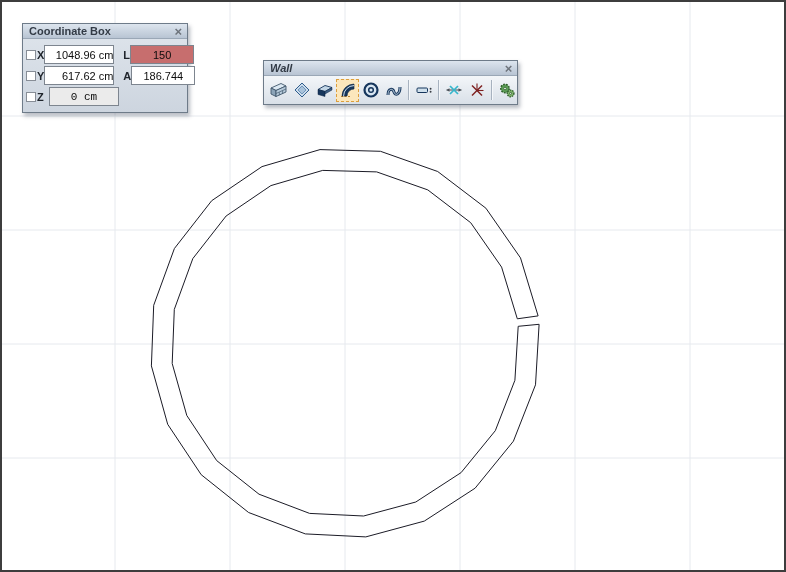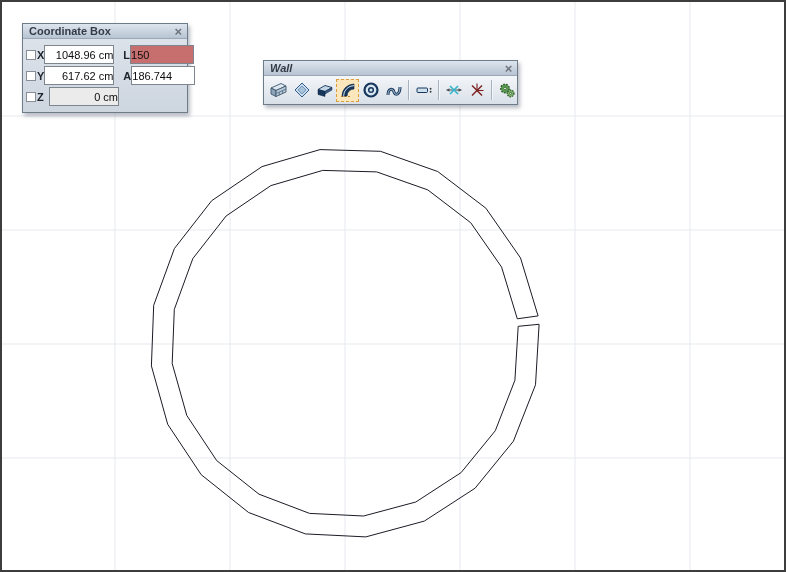--- a/index.html
+++ b/index.html
@@ -29,23 +29,23 @@
   .cb-body { padding:6px 3px 0 3px; }
   .cb-row { display:flex; align-items:center; height:19px; margin-bottom:2px; }
   .checkbox { width:10px; height:10px; background:#fff; border:1px solid #878d96; flex:none; }
   .axis-label { width:12px; margin-left:1px; font-size:11px; font-weight:bold; color:#20252c; }
   .field {
     height:19px; border:1px solid #7d858f; background:#fff;
     font-family:"Liberation Sans",sans-serif; font-size:11px; color:#0c0c0c;
     padding:0 0; outline:none;
   }
   .f-main { width:70px; text-align:right; }
-  .f-z { text-align:right; background:#ebebeb; }
+  .f-z { text-align:center; background:#ebebeb;font-family:Liberation Mono, monospace; }
   .param-label { width:13px; margin-left:9px; font-size:11px; font-weight:bold; color:#20252c; }
-  .f-param { width:64px; text-align:left; }
+  .f-param { width:64px; text-align:center; }
   .f-red { background:#c76e6e; }
 
   
   #wall-toolbar { left:263px; top:60px; width:255px; height:45px;font-style:italic; }
   .tool-row { display:flex; align-items:center; height:28px; padding:2px 3px; background:linear-gradient(#f3f6f9,#d9e0e8); }
   .tool { width:23px; height:23px; display:flex; align-items:center; justify-content:center; border:1px solid transparent; flex:none; }
   .tool.selected { background:#fce7bc; border:1px dashed #dd9f3d; }
   .sep { width:1px; height:20px; background:#a7b2bf; box-shadow:1px 0 0 #f4f7fa; margin:0 3px; flex:none; }
   .tool svg { display:block; }
 </style>

